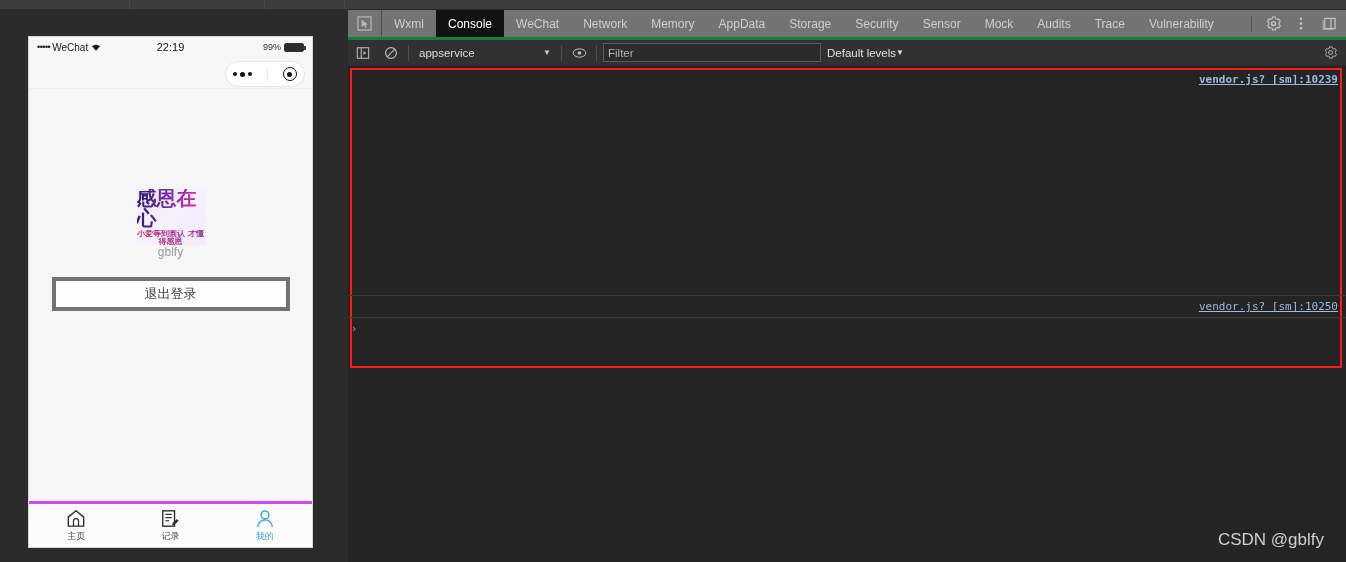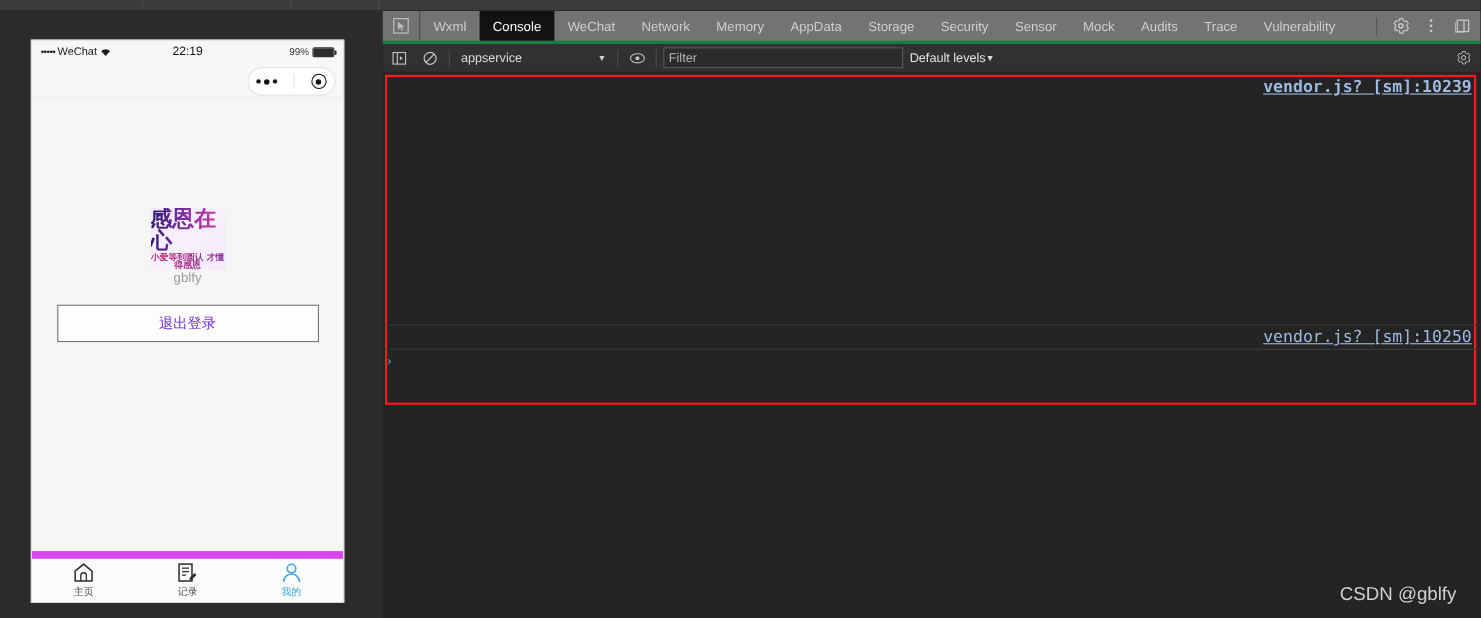--- a/index.html
+++ b/index.html
@@ -98,28 +98,28 @@
   }
   .avatar .a2 {
     font-size: 8px; font-weight: 700; margin-top: 2px; text-align: center;
     background: linear-gradient(90deg,#c0266f 0%,#8b2fa0 100%);
     -webkit-background-clip: text; background-clip: text; color: transparent;
     font-family: "DejaVu Sans", sans-serif; line-height: 1.05;
   }
   .nickname { font-size: 12px; color: #9a9a9a; }
   .logout-btn {
     margin-top: 18px; width: 238px; height: 34px;
-    background: #fdfdfd; border: 1px solid #737373;
+    background: #fdfdfd; border: 4px solid #737373;
     display: flex; align-items: center; justify-content: center;
-    font-size: 13px; color: #6d28d9; cursor: pointer;
+    font-size: 13px; color: #404040; cursor: pointer;
     font-family: "DejaVu Sans", sans-serif;
   }
 
   .tabbar {
-    flex: 0 0 46px; background: #fbfbfb; border-top: 7px solid #d946ef;
+    flex: 0 0 46px; background: #fbfbfb; border-top: 3px solid #d946ef;
     display: flex; align-items: center;
   }
   .tab { flex: 1; display: flex; flex-direction: column; align-items: center; gap: 2px; cursor: pointer; }
   .tab .tlabel { font-size: 9px; color: #4b4b4b; font-family: "DejaVu Sans", sans-serif; }
   .tab.active .tlabel { color: #3ba6e8; }
 
   
   .devtools {
     position: absolute; left: 348px; top: 10px;
     width: 998px; height: 552px; background: #242424;
@@ -181,21 +181,21 @@
     position: relative; font-size: 11.5px; line-height: 15.8px;
     color: #d8d8d8; white-space: pre; padding-left: 22px; height: 15.8px;
     overflow: hidden;
   }
   .line.msg-head { font-weight: bold; color: #e8e8e8; }
   .arrow {
     position: absolute; left: 0; width: 12px; text-align: center;
     color: #b0b0b0; font-size: 9px; cursor: pointer;
   }
   .srclink {
-    position: absolute; right: 8px; font-size: 15px; color: #9dbbe0;
+    position: absolute; right: 8px; font-size: 11px; color: #9dbbe0;
     text-decoration: underline; cursor: pointer; font-family: "DejaVu Sans Mono", monospace;
   }
   .sep-line { border-top: 1px solid #3a3a3a; height: 0; margin: 2px 0 0 0; }
   .prompt-row { position: relative; height: 18px; padding-left: 22px; }
   .prompt-row .arrow { color: #6aa7e8; font-size: 11px; top: 0; }
   .watermark {
     position: absolute; right: 22px; bottom: 12px;
     font-size: 17px; color: #d0d0d0; font-family: "Liberation Sans", sans-serif;
   }
   svg { display: block; }

